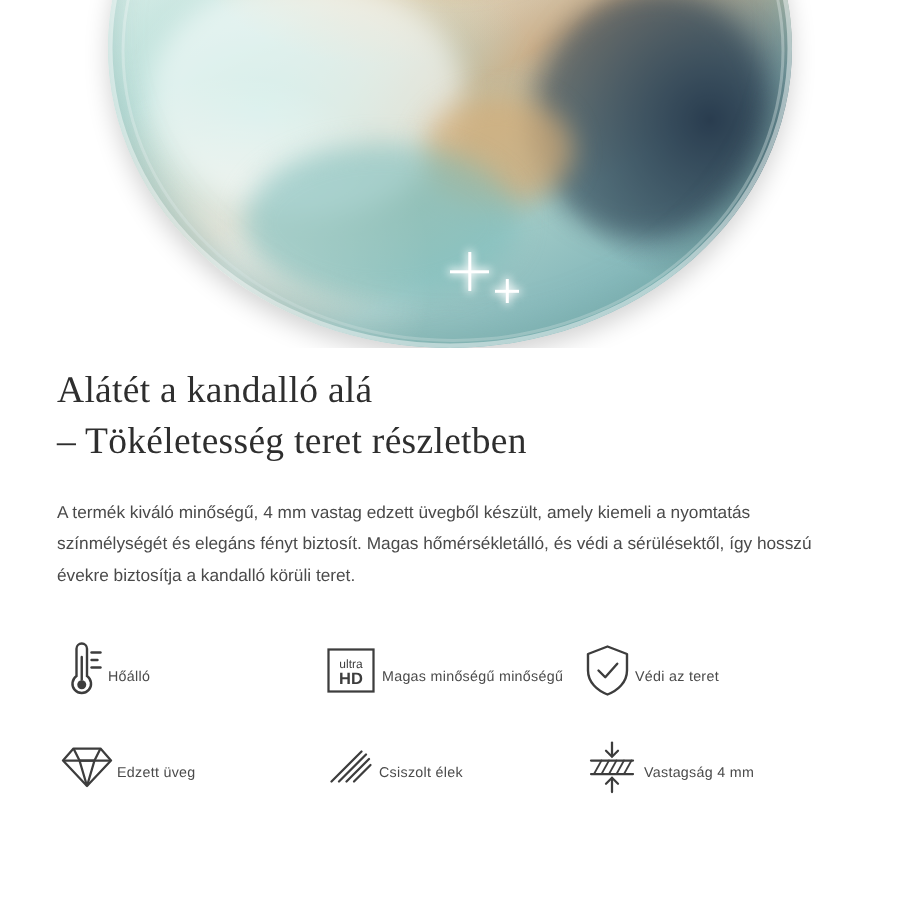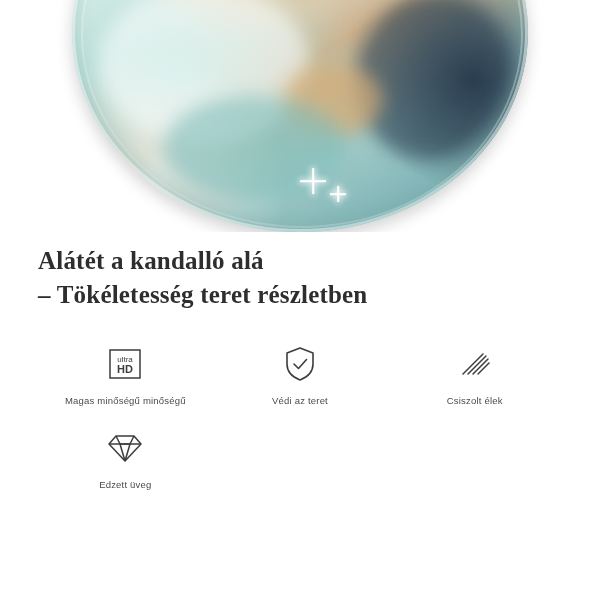--- a/index.html
+++ b/index.html
@@ -97,21 +97,21 @@
 
   
   .content {
     padding: 0 38px;
     box-sizing: border-box;
   }
   .headline {
     font-family: "Liberation Serif", serif;
     font-size: 25px;
     line-height: 34px;
-    font-weight: 700;
+    font-weight: 400;
     color: #2e2e2e;
     margin: 12px 0 0 0;
     letter-spacing: 0.2px;
   }
   .headline .l2 { display: block; }
 
   .body-copy {
     margin-top: 20px;
     font-size: 11.5px;
     line-height: 21px;
@@ -123,21 +123,20 @@
   .features {
     margin-top: 30px;
     display: grid;
     grid-template-columns: repeat(3, 1fr);
     row-gap: 20px;
     justify-items: center;
   }
   .feature {
     width: 100%;
     display: flex;
-    flex-direction: column;
     align-items: center;
   }
   .feature .glyph {
     height: 44px;
     display: flex;
     align-items: center;
     justify-content: center;
   }
   .feature .caption {
     margin-top: 9px;
@@ -168,66 +167,98 @@
     <div class="sparkle sp2"></div>
   </div>
 
   <div class="content">
 
     <h1 class="headline">
       <span>Alátét a kandalló alá</span>
       <span class="l2">– Tökéletesség teret részletben</span>
     </h1>
 
+    <p class="body-copy">A termék kiváló minőségű, 4 mm vastag edzett üvegből készült, amely kiemeli a nyomtatás színmélységét és elegáns fényt biztosít. Magas hőmérsékletálló, és védi a sérülésektől, így hosszú évekre biztosítja a kandalló körüli teret.</p>
 
     <div class="features">
 
+      <div class="feature">
+        <span class="glyph">
+          <svg width="34" height="40" viewBox="0 0 34 40" fill="none" stroke="#3d3d3d" stroke-width="1.6" stroke-linecap="round">
+            <path d="M13 5.5a3.5 3.5 0 0 1 7 0v18.2a6.2 6.2 0 1 1-7 0Z"></path>
+            <line x1="16.5" y1="11" x2="16.5" y2="26"></line>
+            <circle cx="16.5" cy="29.5" r="3" fill="#3d3d3d" stroke="none"></circle>
+            <line x1="23" y1="8" x2="29" y2="8"></line>
+            <line x1="23" y1="13" x2="27" y2="13"></line>
+            <line x1="23" y1="18" x2="29" y2="18"></line>
+          </svg>
+        </span>
+        <span class="caption">Hőálló</span>
+      </div>
 
       <div class="feature">
         <span class="glyph">
           <svg width="42" height="40" viewBox="0 0 42 40">
             <rect x="6" y="6" width="30" height="28" fill="none" stroke="#3d3d3d" stroke-width="1.5"></rect>
             <text x="21" y="18" text-anchor="middle" font-family="Liberation Sans, sans-serif" font-size="8" fill="#3d3d3d">ultra</text>
             <text x="21" y="29" text-anchor="middle" font-family="Liberation Sans, sans-serif" font-size="11" font-weight="bold" fill="#3d3d3d">HD</text>
           </svg>
         </span>
         <span class="caption">Magas minőségű minőségű</span>
       </div>
 
       <div class="feature">
         <span class="glyph">
           <svg width="36" height="40" viewBox="0 0 36 40" fill="none" stroke="#3d3d3d" stroke-width="1.6" stroke-linejoin="round">
             <path d="M18 4 31 9v11c0 8-6.3 13.4-13 16-6.7-2.6-13-8-13-16V9Z"></path>
             <polyline points="12,20 16.5,24.5 24.5,15.5" stroke-linecap="round"></polyline>
           </svg>
         </span>
         <span class="caption">Védi az teret</span>
-      </div>
-
-      <div class="feature">
-        <span class="glyph">
-          <svg width="40" height="36" viewBox="0 0 40 36" fill="none" stroke="#3d3d3d" stroke-width="1.5" stroke-linecap="round">
-            <path d="M8 28 28 8"></path>
-            <path d="M13 28 31 10"></path>
-            <path d="M18 28 33 13"></path>
-            <path d="M23 28 34 17"></path>
-          </svg>
-        </span>
-        <span class="caption">Csiszolt élek</span>
       </div>
 
       <div class="feature">
         <span class="glyph">
           <svg width="40" height="36" viewBox="0 0 40 36" fill="none" stroke="#3d3d3d" stroke-width="1.5" stroke-linejoin="round">
             <path d="M11 6h18l7 8-16 17L4 14Z"></path>
             <path d="M4 14h32"></path>
             <path d="M11 6 15 14l5 17"></path>
             <path d="M29 6 25 14l-5 17"></path>
             <path d="M15 14h10"></path>
           </svg>
         </span>
         <span class="caption">Edzett üveg</span>
       </div>
 
+      <div class="feature">
+        <span class="glyph">
+          <svg width="40" height="36" viewBox="0 0 40 36" fill="none" stroke="#3d3d3d" stroke-width="1.5" stroke-linecap="round">
+            <path d="M8 28 28 8"></path>
+            <path d="M13 28 31 10"></path>
+            <path d="M18 28 33 13"></path>
+            <path d="M23 28 34 17"></path>
+          </svg>
+        </span>
+        <span class="caption">Csiszolt élek</span>
+      </div>
+
+      <div class="feature">
+        <span class="glyph">
+          <svg width="42" height="38" viewBox="0 0 42 38" fill="none" stroke="#3d3d3d" stroke-width="1.5" stroke-linecap="round">
+            <line x1="21" y1="3" x2="21" y2="12"></line>
+            <polyline points="17,8.5 21,12.5 25,8.5"></polyline>
+            <line x1="7" y1="15" x2="35" y2="15"></line>
+            <line x1="7" y1="24" x2="35" y2="24"></line>
+            <line x1="9" y1="24" x2="14" y2="15" stroke-width="1.2"></line>
+            <line x1="14" y1="24" x2="19" y2="15" stroke-width="1.2"></line>
+            <line x1="19" y1="24" x2="24" y2="15" stroke-width="1.2"></line>
+            <line x1="24" y1="24" x2="29" y2="15" stroke-width="1.2"></line>
+            <line x1="29" y1="24" x2="34" y2="15" stroke-width="1.2"></line>
+            <line x1="21" y1="27" x2="21" y2="36"></line>
+            <polyline points="17,30.5 21,26.5 25,30.5"></polyline>
+          </svg>
+        </span>
+        <span class="caption">Vastagság 4 mm</span>
+      </div>
 
     </div>
   </div>
 </div>
 
 </body></html>

